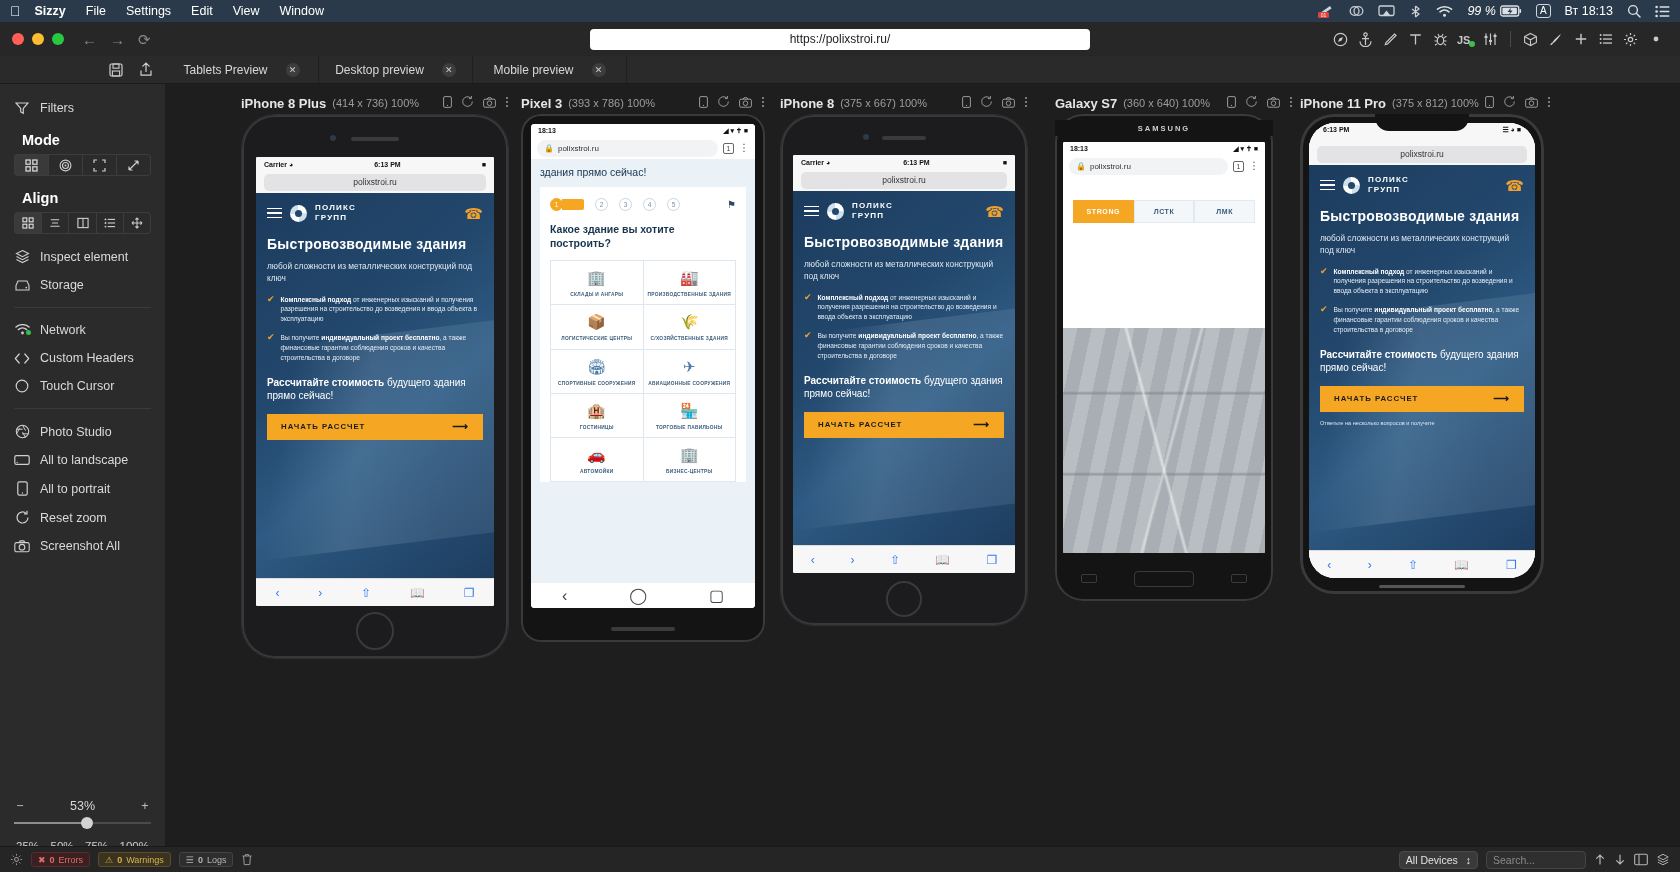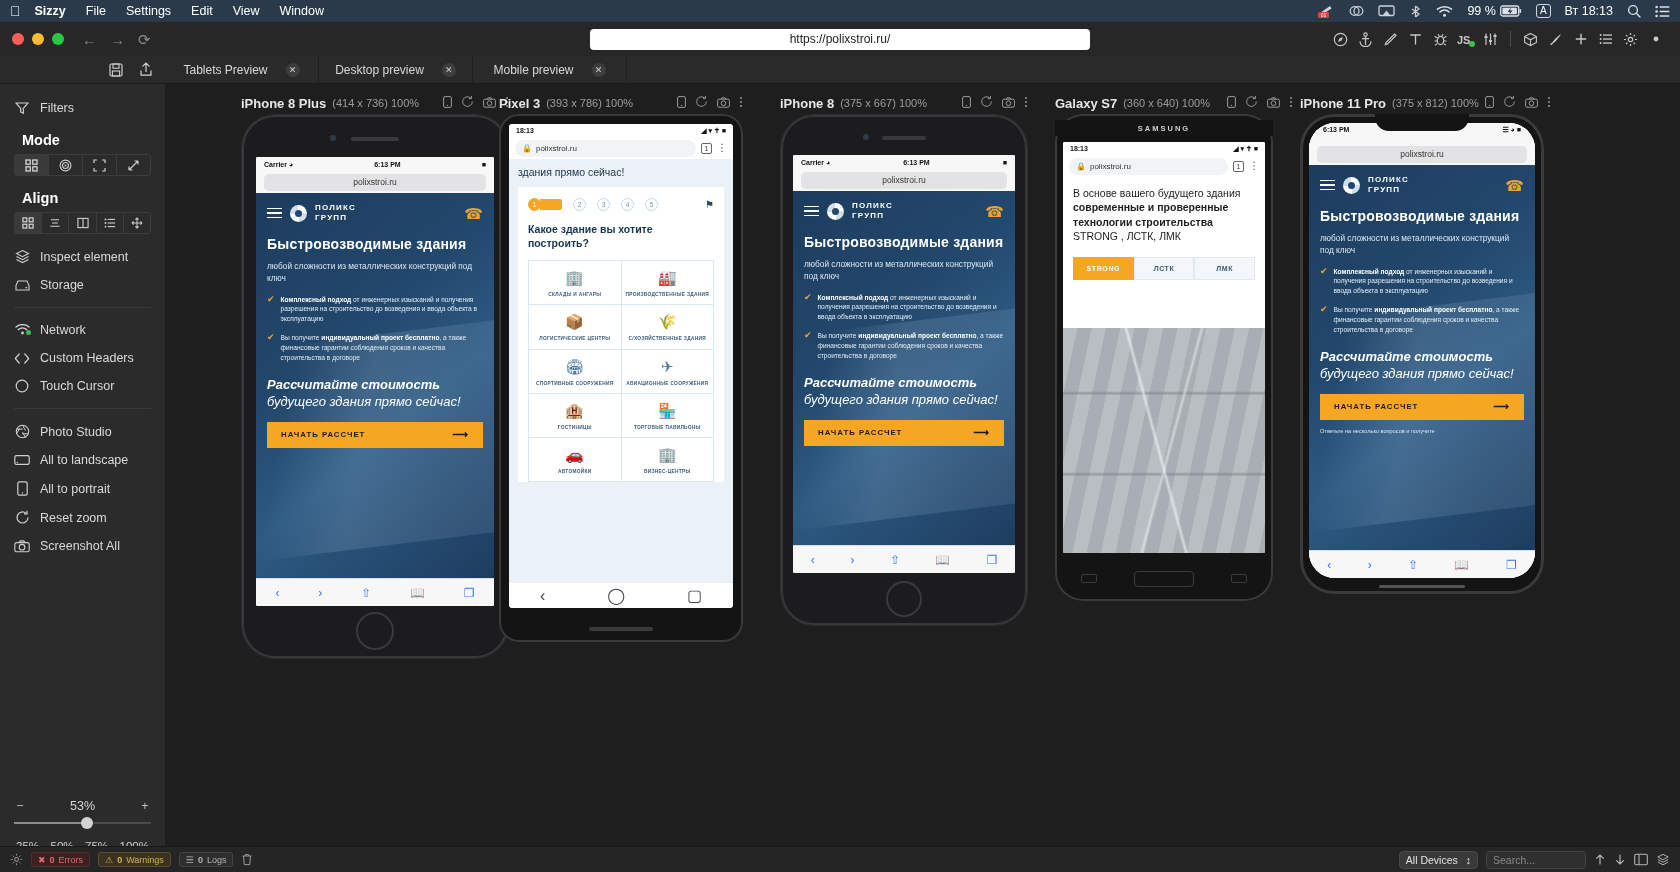--- a/index.html
+++ b/index.html
@@ -19,21 +19,21 @@
     padding: 0 10px;
     color: #fff; font-size: 12.5px;
     position: relative; z-index: 50;
   }
   .macbar .apple { font-size: 14px; margin-right: 14px; line-height: 1; }
   .macbar .mi { margin-right: 20px; white-space: nowrap; }
   .macbar .mi.bold { font-weight: bold; }
   .macbar .spacer { flex: 1; }
   .macbar .sysicon { margin-left: 14px; display: flex; align-items: center; opacity: .95; }
   .macbar .sysicon svg { display: block; }
-  .macbar .battpct { font-size: 12.5px; margin-left: 14px; }
+  .macbar .battpct { font-size: 12.5px; margin-left: 14px; font-style: italic; }
   .macbar .clock { margin-left: 14px; font-size: 12.5px; }
   .akey {
     border: 1px solid #cfd6dd; border-radius: 3px;
     font-size: 10px; padding: 0px 3px; line-height: 12px;
     margin-left: 14px; color:#fff;
   }
 
   
   .app { position: absolute; top: 22px; left: 0; right: 0; bottom: 0; background: #1e1e1e; }
 
@@ -157,21 +157,21 @@
   .logomark { width: 17px; height: 17px; border-radius: 50%; background: conic-gradient(#fff 0 25%, #cfe0ee 25% 50%, #fff 50% 75%, #cfe0ee 75%); position: relative; }
   .logomark::after { content:""; position:absolute; inset:5px; background:#23486d; border-radius:50%; }
   .logotext { font-size: 8px; font-weight: bold; letter-spacing: 1.2px; line-height: 10px; }
   .phoneic { margin-left: auto; color: #f0a12e; font-size: 15px; line-height: 1; }
   .h1 { font-size: 14px; font-weight: bold; line-height: 1.18; letter-spacing: .2px; }
   .sub { font-size: 8.3px; line-height: 1.45; margin-top: 7px; color: #dfe8f1; }
   .bullets { margin-top: 11px; display: flex; flex-direction: column; gap: 9px; }
   .bul { display: flex; gap: 6px; font-size: 6.6px; line-height: 1.5; color: #e3ecf4; }
   .bul .chk { color: #f0a12e; font-size: 9px; line-height: 1; flex: 0 0 auto; }
   .bul b { color: #fff; }
-  .cta-lead { margin-top: 13px; font-size: 13px; line-height: 1.35; font-style: italic; }
+  .cta-lead { margin-top: 13px; font-size: 10px; line-height: 1.35; }
   .cta-lead b { font-weight: bold; }
   .ctabtn {
     margin-top: 11px; background: #f5a623; color: #1b1b1b; height: 26px;
     display: flex; align-items: center; justify-content: space-between;
     padding: 0 14px; font-size: 7.8px; font-weight: bold; letter-spacing: 1px;
   }
   .ctabtn .arw { font-size: 11px; }
   .ios-toolbar { height: 28px; background: #f7f7f7; display: flex; align-items: center; justify-content: space-around; color: #3478f6; font-size: 12px; border-top: 1px solid #ddd; }
   .and-nav { height: 26px; background: #fff; display: flex; align-items: center; justify-content: space-around; color: #444; border-top: 1px solid #eee; }
 
@@ -732,21 +732,21 @@
                 <span>›</span>
                 <span>⇧</span>
                 <span>📖</span>
                 <span>❐</span>
               </div>
             </div>
           </div>
         </div>
       </div>
 
-      <div class="device" style="left:294px; width:244px;">
+      <div class="device" style="left:316px; width:244px;">
         <div class="devhead">
           <span class="devname">Pixel 3</span>
           <span class="devdim">(393 x 786) 100%</span>
           <span class="devtools">
             <span><svg width="9" height="12" viewBox="0 0 9 12">
                   <rect x="0.6" y="0.6" width="7.8" height="10.8" rx="1.3" fill="none" stroke="#9a9a9a" stroke-width="1"></rect>
                   <circle cx="4.5" cy="9.4" r="0.6" fill="#9a9a9a"></circle>
                 </svg></span>
             <span><svg width="13" height="12" viewBox="0 0 13 12">
                   <path d="M11.3 5.5a4.8 4.8 0 1 1-1.6-3.5" fill="none" stroke="#9a9a9a" stroke-width="1"></path>
@@ -973,23 +973,20 @@
               </div>
               <div class="and-url">
                 <span class="pill">
                     <span>🔒</span>
                     <span>polixstroi.ru</span>
                   </span>
                 <span class="tabcount">1</span>
                 <span class="dots">⋮</span>
               </div>
               <div class="textpage">
-                <p>
-                  <span>В основе вашего будущего здания </span><b>современные и проверенные технологии строительства</b><span> STRONG , ЛСТК, ЛМК</span>
-                </p>
                 <div class="tabsrow">
                   <span class="t on">STRONG</span>
                   <span class="t">ЛСТК</span>
                   <span class="t">ЛМК</span>
                 </div>
               </div>
               <div class="photo"></div>
             </div>
           </div>
           <span style="position:absolute;bottom:14px;left:50%;transform:translateX(-50%);width:60px;height:16px;border-radius:4px;border:1px solid #3b3b3b"></span>

